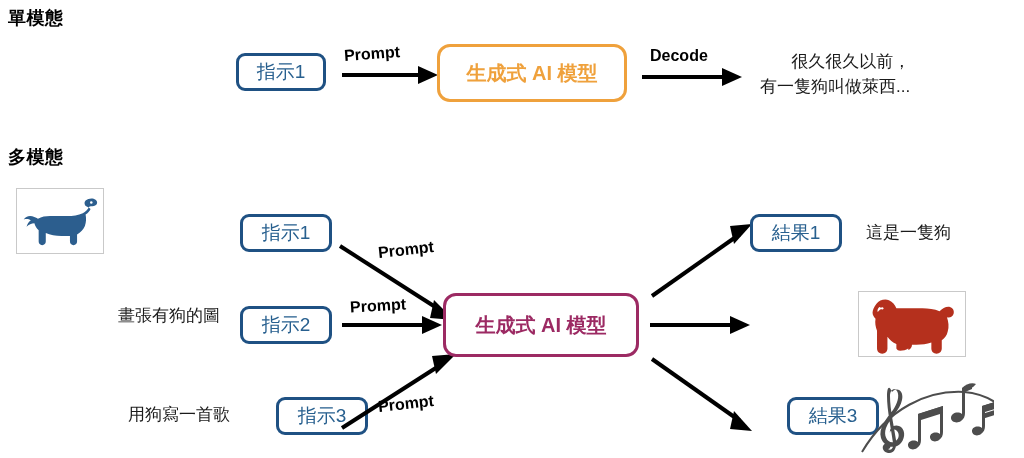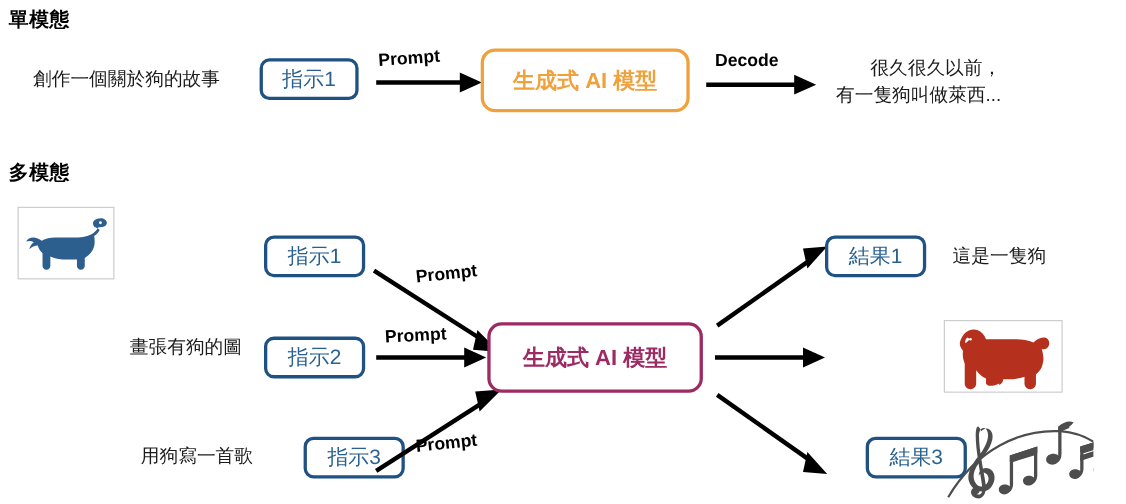--- a/index.html
+++ b/index.html
@@ -86,21 +86,20 @@
   }
   svg { display: block; }
 </style>
 </head>
 <body>
 
 <div id="canvas">
 
   <div class="abs section-title" style="left:8px; top:6px;">單模態</div>
 
-  <div class="abs plain-text" style="left:30px; top:60px;">創作一個關於狗的故事</div>
 
   <div class="abs pill pill-blue" style="left:236px; top:53px; width:90px; height:38px;">
     <span>指示1</span>
   </div>
 
   <div class="abs arrow-label" style="left:344px; top:45px; transform:rotate(-4deg);">Prompt</div>
 
   <div class="abs" style="left:340px; top:64px;">
     <svg width="100" height="22" viewBox="0 0 100 22">
       <line x1="2" y1="11" x2="80" y2="11" stroke="#000" stroke-width="4"></line>

